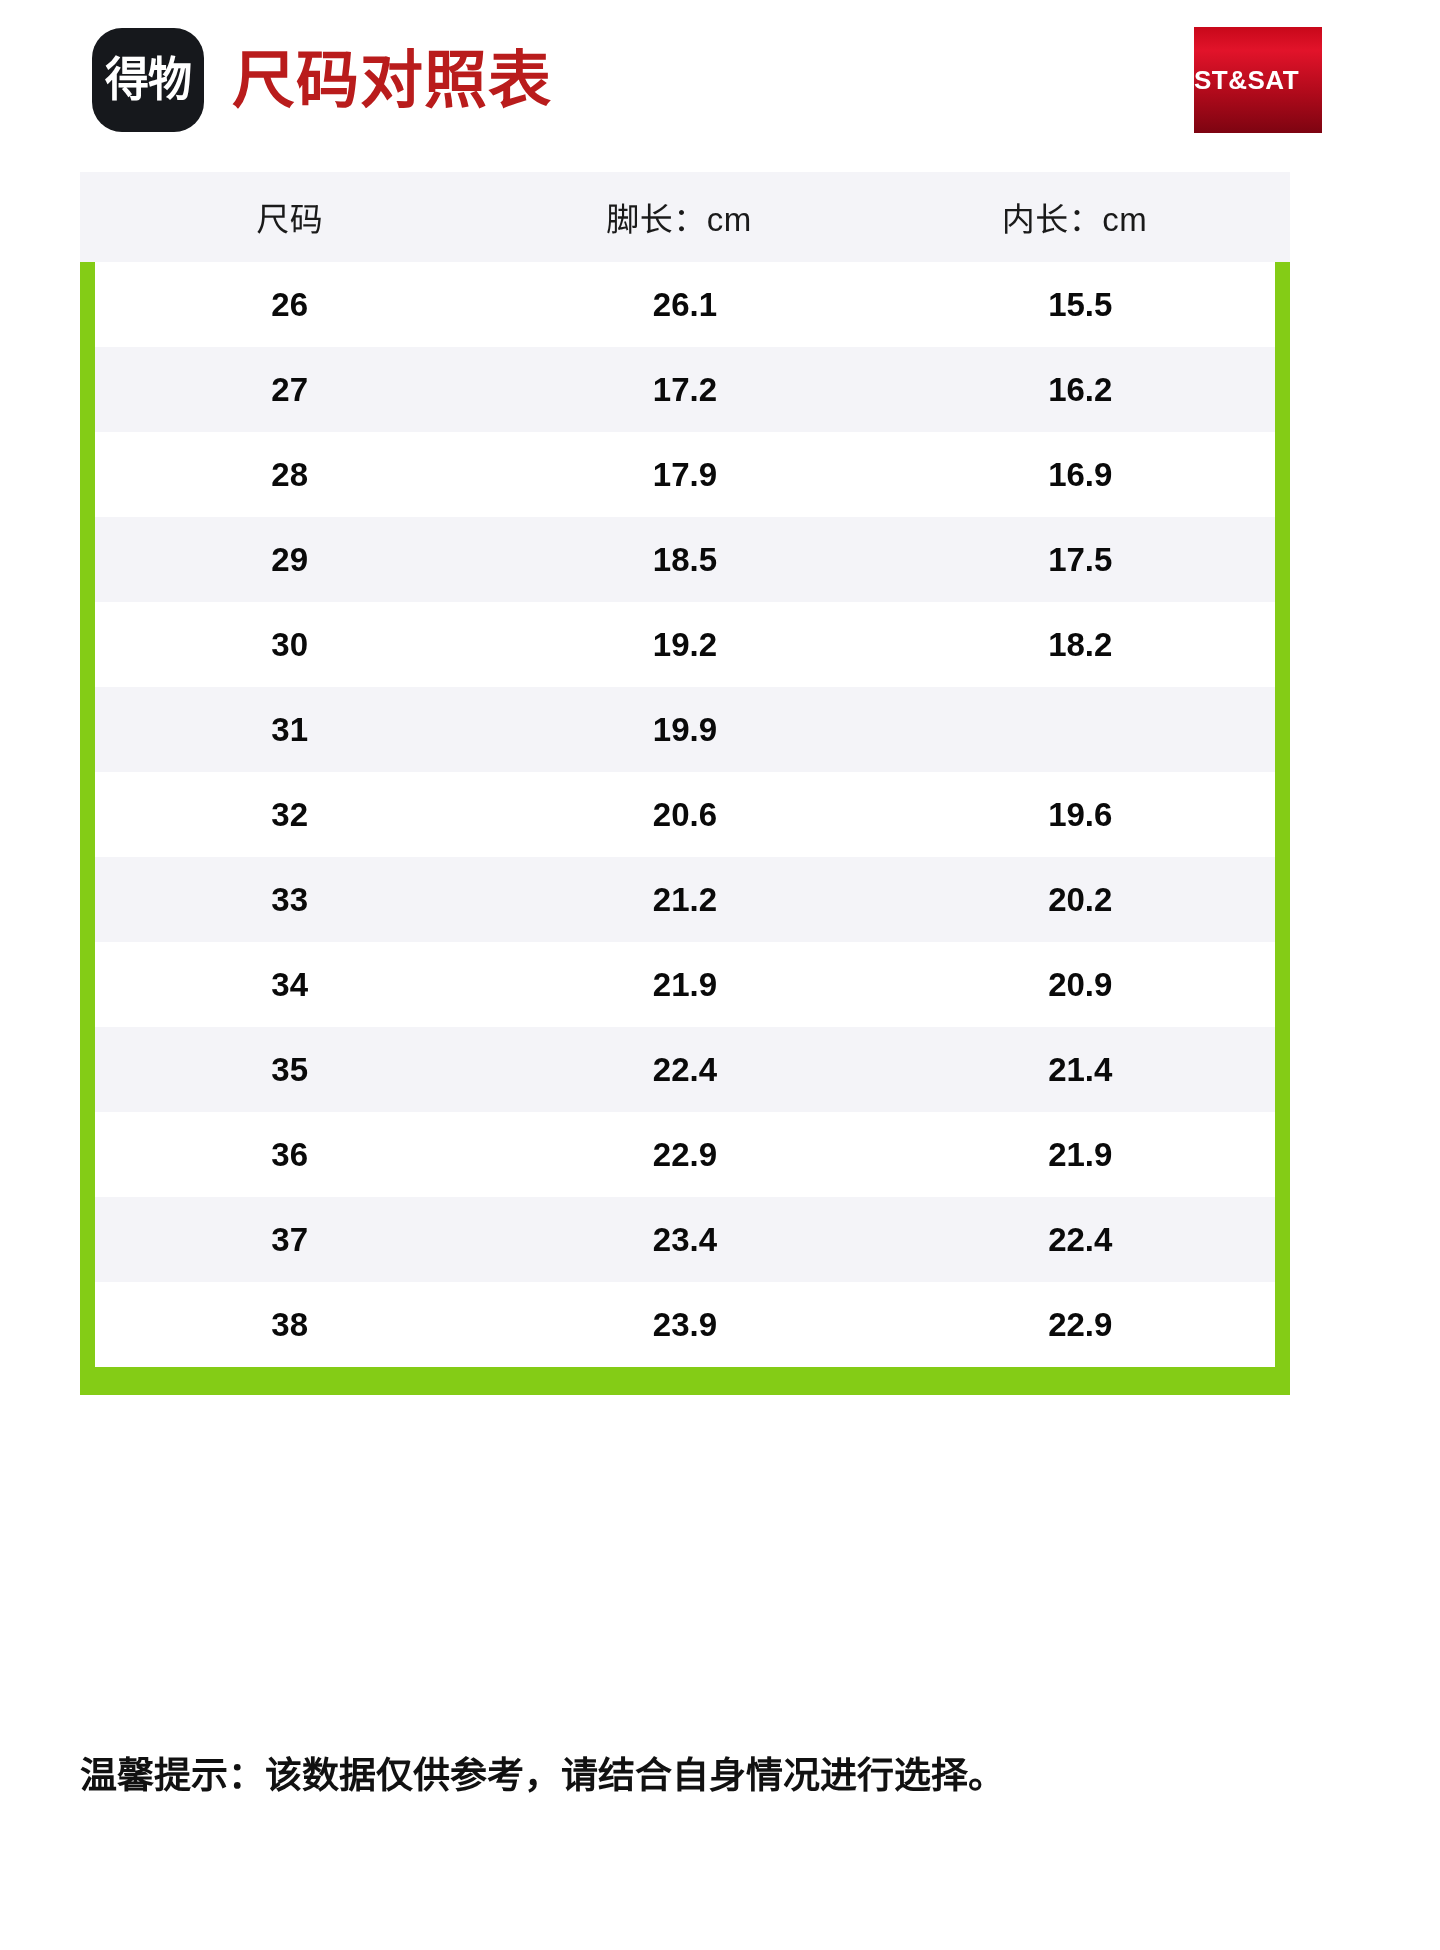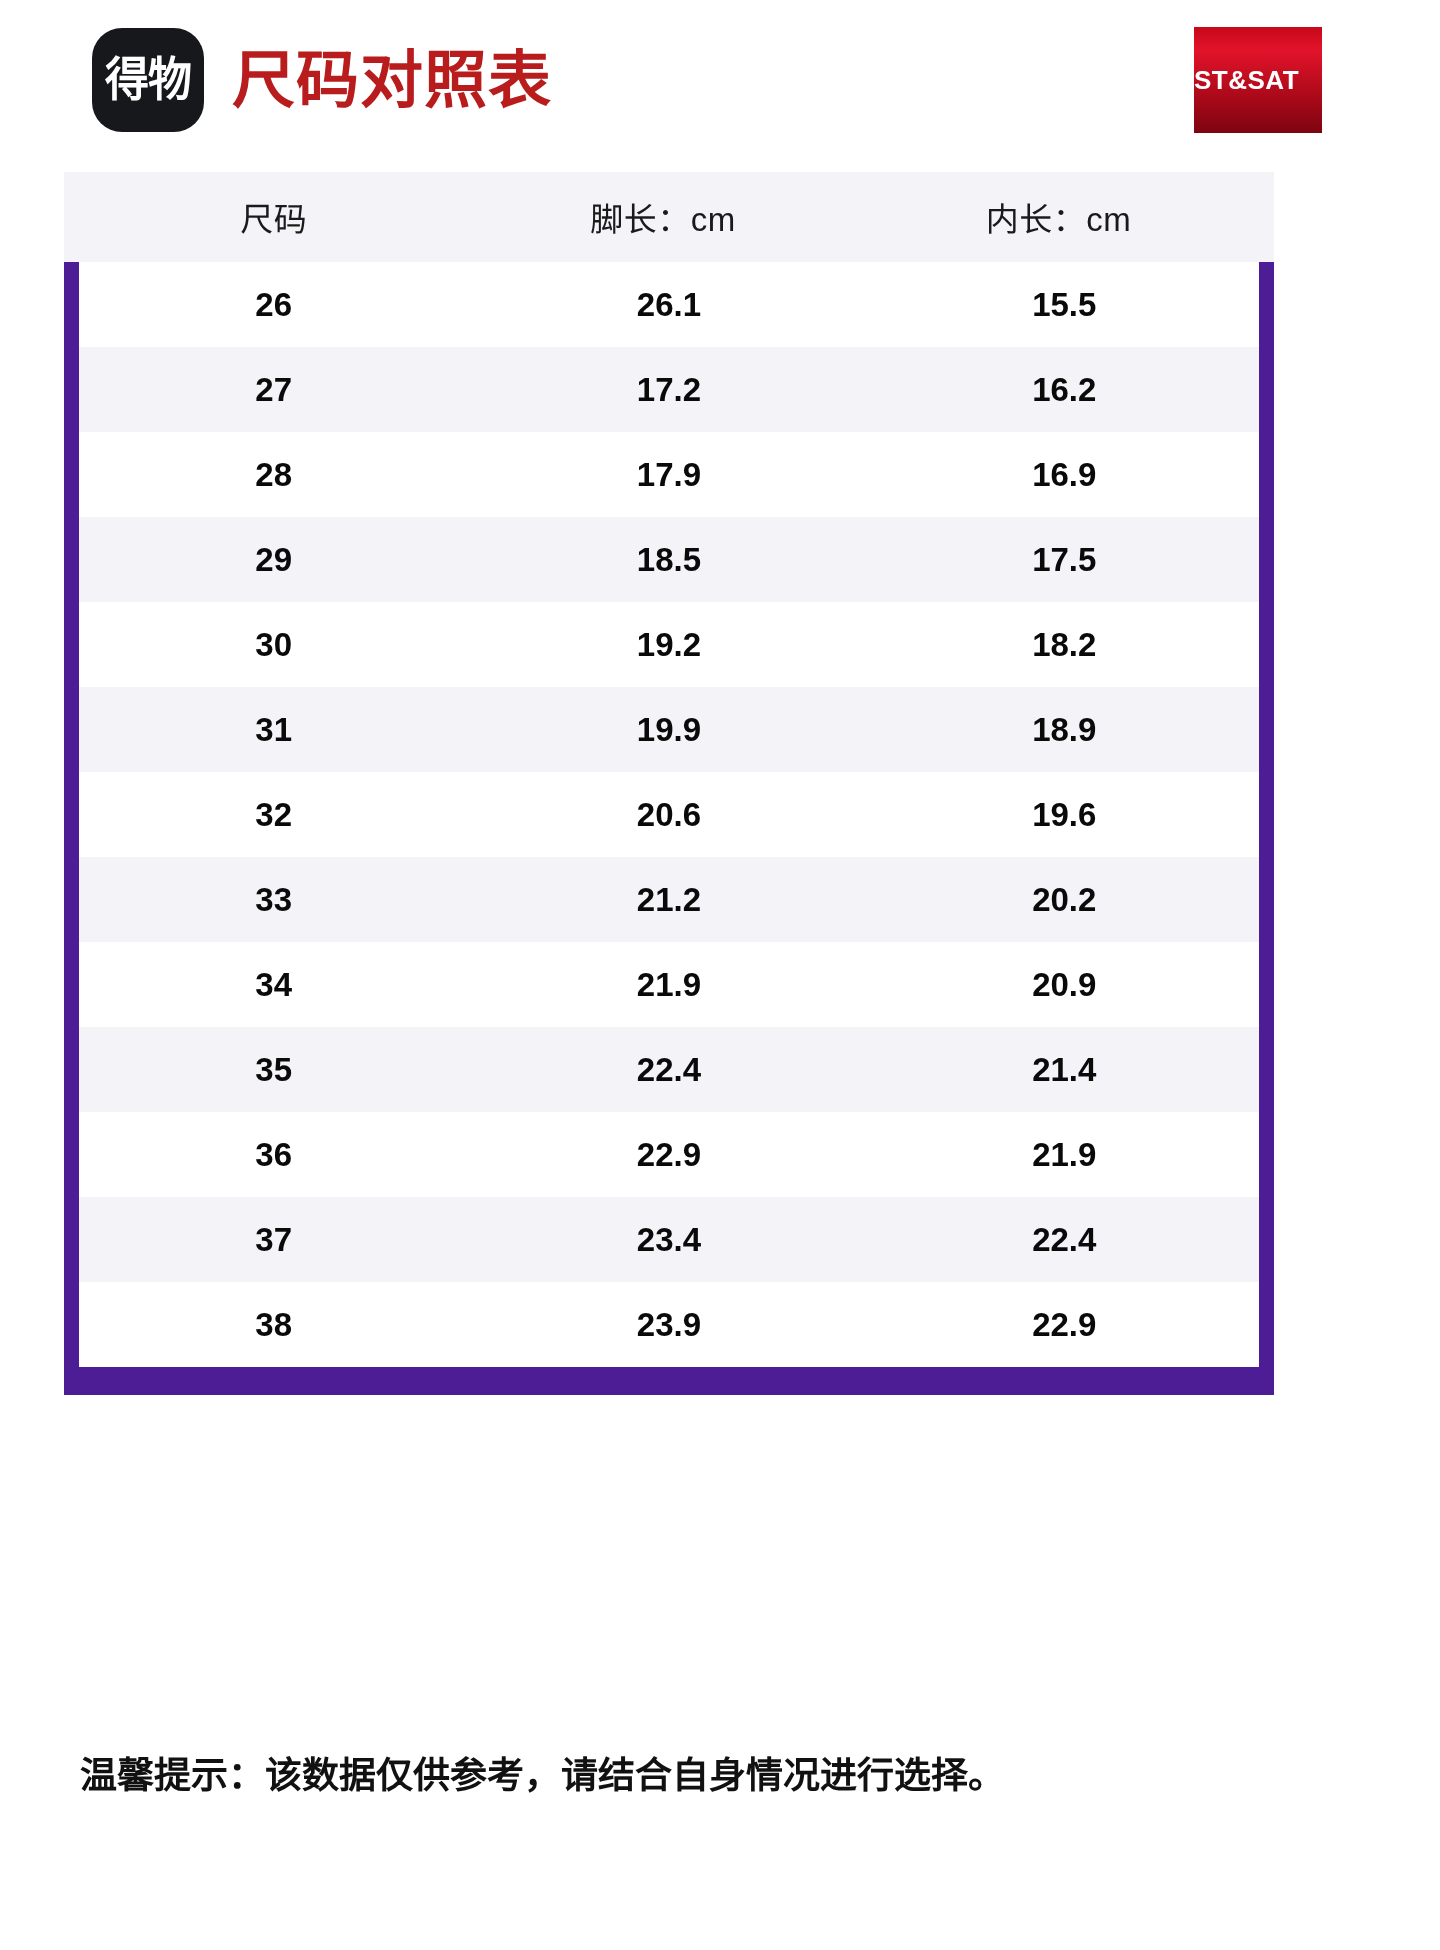--- a/index.html
+++ b/index.html
@@ -86,24 +86,24 @@
     font-size: 26px;
     font-weight: 700;
     letter-spacing: 0.5px;
     line-height: 1;
     white-space: nowrap;
   }
 
   
   .table-panel {
     position: absolute;
-    left: 64px;
+    left: 80px;
     top: 172px;
     width: 1210px;
-    background: #4c1d95;
+    background: #84cc16;
     padding: 0;
     box-sizing: border-box;
   }
 
   .table-head {
     display: flex;
     height: 90px;
     align-items: center;
     background: #f4f4f8;
   }
@@ -210,21 +210,20 @@
           <div class="cell col-foot">17.5</div>
         </div>
         <div class="row">
           <div class="cell col-size">30</div>
           <div class="cell col-inner">19.2</div>
           <div class="cell col-foot">18.2</div>
         </div>
         <div class="row alt">
           <div class="cell col-size">31</div>
           <div class="cell col-inner">19.9</div>
-          <div class="cell col-foot">18.9</div>
         </div>
         <div class="row">
           <div class="cell col-size">32</div>
           <div class="cell col-inner">20.6</div>
           <div class="cell col-foot">19.6</div>
         </div>
         <div class="row alt">
           <div class="cell col-size">33</div>
           <div class="cell col-inner">21.2</div>
           <div class="cell col-foot">20.2</div>

